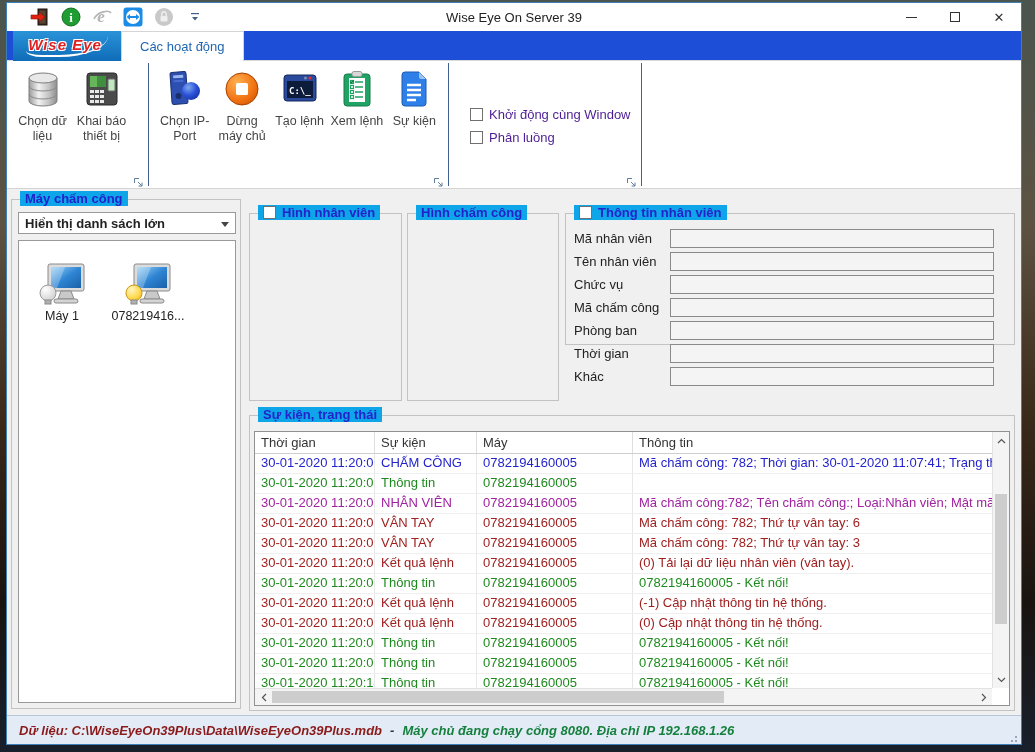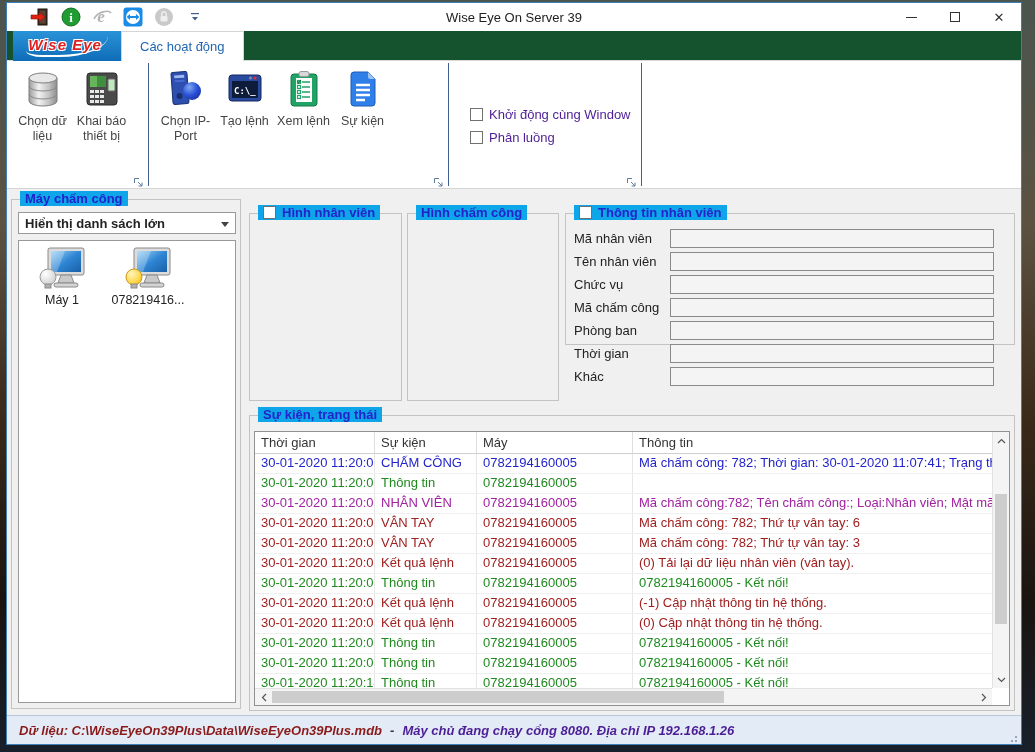--- a/index.html
+++ b/index.html
@@ -16,21 +16,21 @@
   }
   .title-bar { position:absolute; left:0; top:0; right:0; height:28px; background:#fff; }
   .qat { position:absolute; left:22px; top:3px; display:flex; align-items:center; gap:9px; }
   .qat-btn { width:22px; height:22px; display:flex; align-items:center; justify-content:center; cursor:default; }
   .win-title { position:absolute; left:0; right:0; top:0; height:28px; display:flex; align-items:center; justify-content:center; font-size:13px; color:#222; pointer-events:none; }
   .win-controls { position:absolute; right:0; top:0; height:28px; display:flex; }
   .win-btn { width:44px; height:28px; display:flex; align-items:center; justify-content:center; color:#333; font-size:13px; }
   .glyph-min { width:11px; height:1px; background:#333; display:block; }
   .glyph-max { width:10px; height:10px; border:1px solid #333; display:block; }
   
-  .tab-row { position:absolute; left:0; top:28px; right:0; height:30px; background:#14532d; border-bottom:1px solid #d9d9d9; }
+  .tab-row { position:absolute; left:0; top:28px; right:0; height:30px; background:#1d4ed8; border-bottom:1px solid #d9d9d9; }
   .app-logo {
     position:absolute; left:6px; top:0; width:108px; height:30px; z-index:3;
     background:linear-gradient(180deg,#2a93d8,#0f6cb8); display:flex; align-items:center; justify-content:center;
   }
   .logo-text {
     font-size:15px; font-weight:bold; font-style:italic; color:#e02020; letter-spacing:1px;
     text-shadow:-1px -1px 0 #fff, 1px -1px 0 #fff, -1px 1px 0 #fff, 1px 1px 0 #fff;
     border-bottom:2px solid #fff; border-radius:0 0 60% 20%/0 0 100% 30%; padding:0 6px 2px 2px;
   }
   .ribbon-tab {
@@ -56,21 +56,21 @@
   .gb-label {
     position:absolute; top:-9px; left:8px; background:#0ea5e9; padding:0 5px;
     font-size:13px; font-weight:bold; color:#2323cc; display:flex; align-items:center; gap:6px; white-space:nowrap;
   }
   
   .combo {
     position:absolute; left:6px; top:12px; width:218px; height:22px; background:#fff; border:1px solid #999;
     display:flex; align-items:center; font-size:13px; color:#222; padding:0 6px;font-weight:bold;
   }
   .combo-arrow { position:absolute; right:6px; top:9px; width:0; height:0; border-left:4px solid transparent; border-right:4px solid transparent; border-top:5px solid #444; }
-  .device-list { position:absolute; left:6px; top:40px; right:4px; bottom:5px; background:#fff; border:1px solid #999; display:flex; align-items:flex-start; padding:4px 4px; gap:8px; }
+  .device-list { position:absolute; left:6px; top:40px; right:4px; bottom:5px; background:#fff; border:1px solid #999; display:flex; align-items:flex-start; padding:20px 4px; gap:8px; }
   .device-item { width:78px; display:flex; flex-direction:column; align-items:center; gap:2px; font-size:12.5px; color:#222; }
   
   .field-row { display:flex; align-items:center; height:23px; margin:0 8px 0 8px; }
   .field-label { width:96px; font-size:13px; color:#222; flex:none; }
   .field-input { flex:1; height:19px; background:#f4f4f4; border:1px solid #8a8a8a; font-size:12px; padding:0 4px; font-family:"Liberation Sans",sans-serif; }
   
   .events-table { position:absolute; left:4px; top:15px; right:4px; bottom:4px; background:#fff; border:1px solid #919191; }
   .t-head { display:flex; height:22px; border-bottom:1px solid #cfcfcf; margin-right:17px; }
   .t-hcell { font-size:13px; color:#333; padding:3px 6px 0 6px; border-right:1px solid #dedede; white-space:nowrap; overflow:hidden; }
   .t-body { position:absolute; left:0; top:22px; right:17px; bottom:17px; overflow:hidden; }
@@ -87,21 +87,21 @@
   .scroll-arrow { position:absolute; width:17px; height:17px; display:flex; align-items:center; justify-content:center; }
   .v-thumb { position:absolute; left:2px; right:2px; top:62px; height:130px; background:#cdcdcd; }
   .h-thumb { position:absolute; top:2px; bottom:2px; left:17px; width:452px; background:#cdcdcd; }
   
   .status-bar {
     position:absolute; left:0; right:0; bottom:0; height:29px; background:#e3ebf6; border-top:1px solid #b9c6d8;
     display:flex; align-items:center; padding:0 12px; gap:8px; font-size:13px; font-style:italic; font-weight:bold;
   }
   .status-db { color:#8b1a1a; }
   .status-sep { color:#333; font-weight:bold; }
-  .status-server { color:#4c1d95;text-align:right; }
+  .status-server { color:#15803d;text-align:right; }
   .resize-grip { position:absolute; right:3px; bottom:3px; width:10px; height:10px; }
 </style>
 </head>
 <body>
 
 <div class="app-window">
 
   <div class="title-bar">
     <div class="qat">
       <span class="qat-btn">
@@ -222,20 +222,34 @@
                 <stop offset="1" stop-color="#122a90"></stop>
               </radialGradient>
             </defs>
           <rect x="6" y="3" width="16" height="32" rx="2" fill="#2d4fb0" stroke="#1a2f70" transform="rotate(-4 14 19)"></rect>
           <rect x="9" y="6" width="10" height="3" fill="#9db8ee" transform="rotate(-4 14 19)"></rect>
           <rect x="9" y="11" width="10" height="2" fill="#4a6ad0" transform="rotate(-4 14 19)"></rect>
           <circle cx="13" cy="27" r="3" fill="#1a2f70" transform="rotate(-4 14 19)"></circle>
           <circle cx="26" cy="22" r="9" fill="url(#ball)"></circle>
         </svg>
         <span>Chọn IP-Port</span>
+      </div>
+      <div class="ribbon-btn">
+        <svg width="40" height="40" viewBox="0 0 40 40">
+          <defs>
+              <radialGradient id="org" cx="0.35" cy="0.3" r="0.95">
+                <stop offset="0" stop-color="#ffb050"></stop>
+                <stop offset="0.6" stop-color="#f07010"></stop>
+                <stop offset="1" stop-color="#c24a00"></stop>
+              </radialGradient>
+            </defs>
+          <circle cx="20" cy="20" r="16" fill="url(#org)" stroke="#a84000"></circle>
+          <rect x="14" y="14" width="12" height="12" rx="1.5" fill="#fff"></rect>
+        </svg>
+        <span>Dừng máy chủ</span>
       </div>
       <div class="ribbon-btn">
         <svg width="40" height="40" viewBox="0 0 40 40">
           <rect x="4" y="6" width="32" height="26" rx="3" fill="#2a4a9e" stroke="#16295e"></rect>
           <rect x="7" y="12" width="26" height="17" fill="#0d1c3a"></rect>
           <circle cx="30" cy="9" r="1.6" fill="#e03030"></circle>
             <circle cx="25.5" cy="9" r="1.6" fill="#7a8ab8"></circle>
           <text x="9" y="25" font-family="DejaVu Sans Mono, monospace" font-size="9" font-weight="bold" fill="#fff">C:\_</text>
         </svg>
         <span>Tạo lệnh</span>

